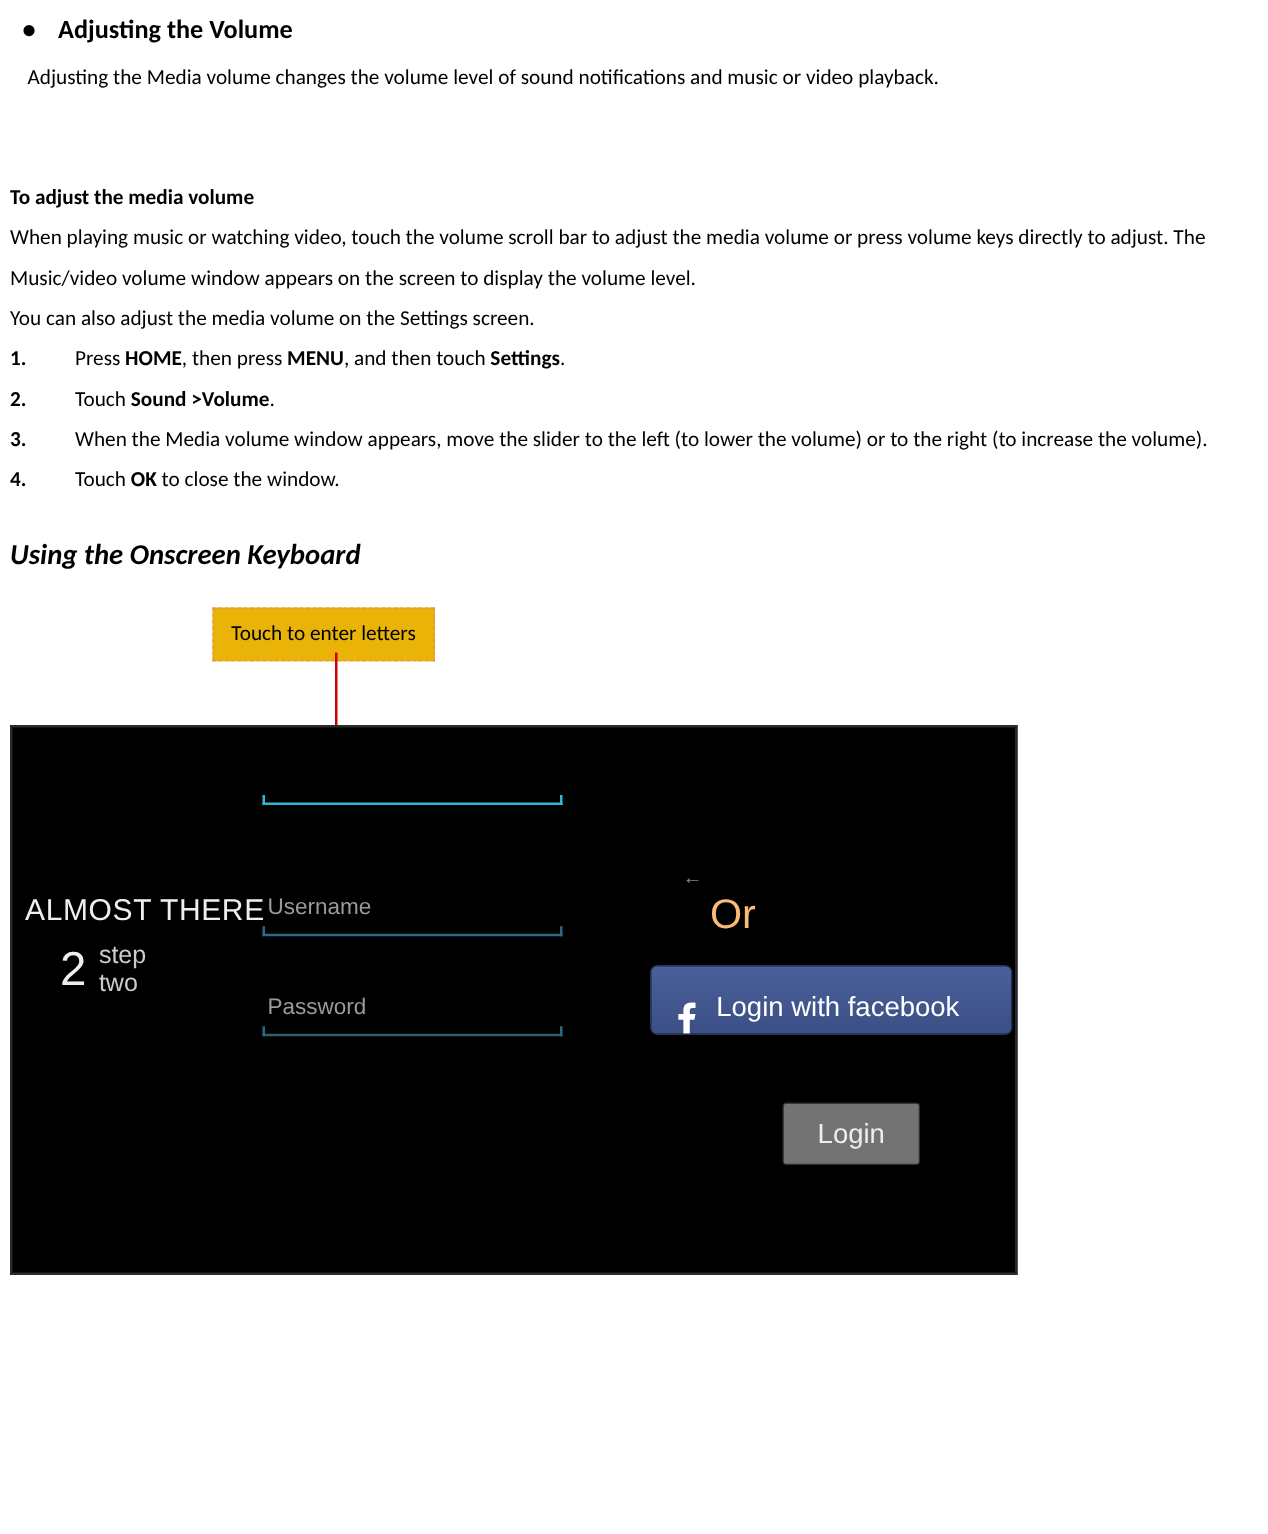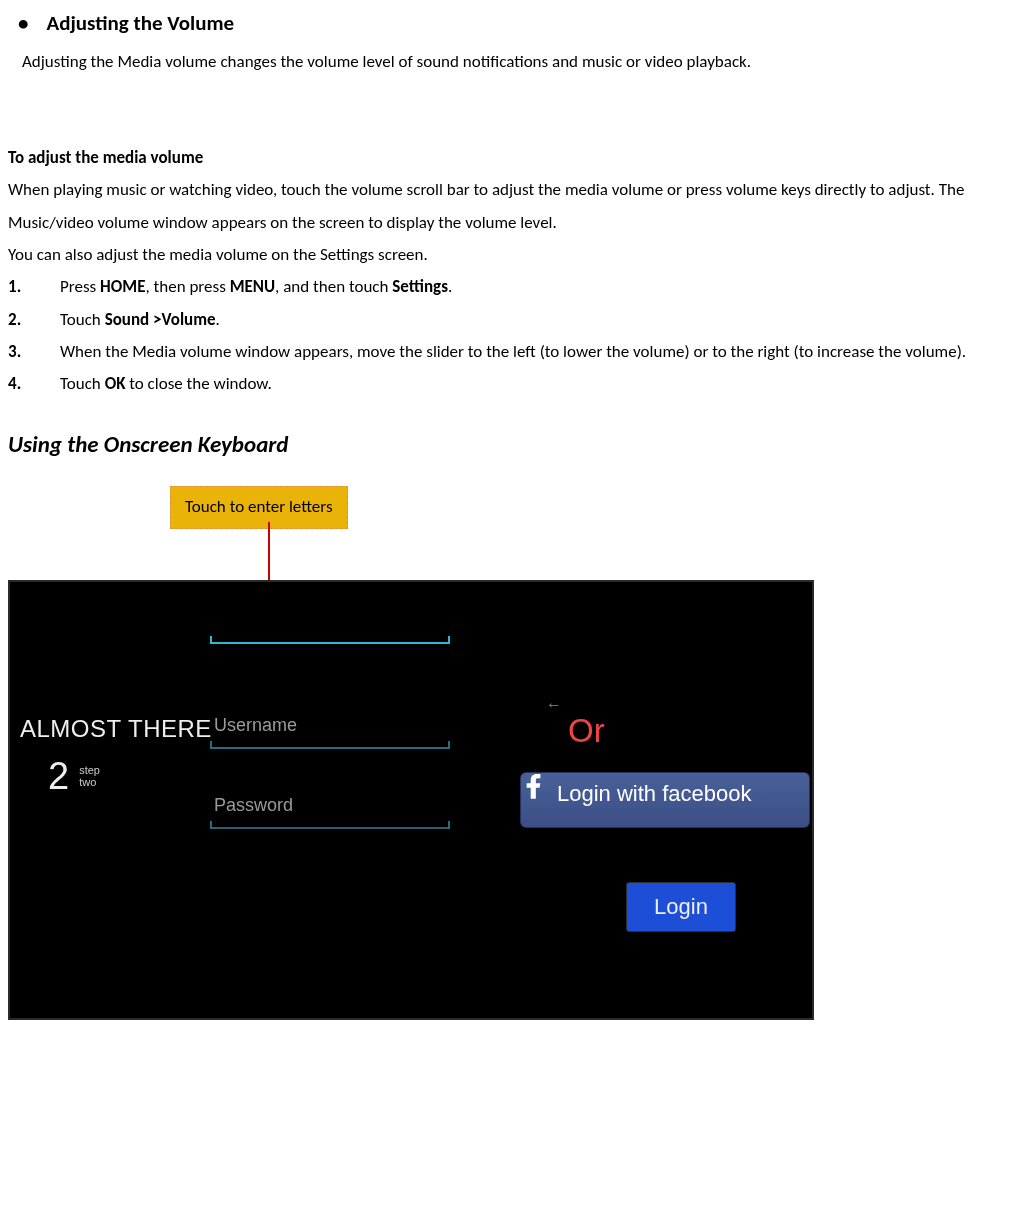--- a/index.html
+++ b/index.html
@@ -104,21 +104,21 @@
   }
   .step-row {
     position: absolute;
     left: 38px;
     top: 158px;
     display: flex;
     align-items: center;
     gap: 10px;
   }
   .step-num { font-size: 38px; color: #eee; font-weight: 300; }
-  .step-text { font-size: 11px; line-height: 1.15; color: #ccc; }
+  .step-text { font-size: 20px; line-height: 1.15; color: #ccc; }
 
   .title {
     position: absolute;
     left: 300px;
     top: 10px;
     font-size: 22px;
     color: #e8e8e8;
   }
   .field {
     position: absolute;
@@ -139,51 +139,51 @@
   }
   .field-tick-r {
     position: absolute; right: 0; bottom: -2px; width: 2px; height: 8px; background: #2a6a82;
   }
   .field-top .field-tick-l, .field-top .field-tick-r { background: #2fb7d6; }
   .or-lbl {
     position: absolute;
     left: 558px;
     top: 118px;
     font-size: 33px;
-    color: #ef4444;
+    color: #fdba74;
     text-align: right;
   }
   .fb-btn {
     position: absolute;
     left: 510px;
     top: 190px;
     width: 290px;
     height: 56px;
     background: linear-gradient(#4a609a, #3b4f85);
     border: 1px solid #233258;
     border-radius: 6px;
     display: flex;
-    align-items: flex-start;
+    align-items: flex-end;
     gap: 12px;
-    padding-left: 2px;
+    padding-left: 18px;
     font-size: 22px;
     color: #fff;
   }
   .fb-icon {
     width: 22px; height: 26px;
     position: relative;
     display: inline-block;
   }
   .fb-icon svg { display: block; }
   .login-btn {
     position: absolute;
     left: 616px;
     top: 300px;
     width: 110px; height: 50px;
-    background: #1d4ed8;
+    background: #737373;
     border: 1px solid #2d2e2f;
     border-radius: 3px;
     color: #eee;
     font-size: 22px;
     display: flex; align-items: center; justify-content: center;
   }
   .caret-left {
     position: absolute;
     left: 536px; top: 106px;
     font-size: 16px; color: #888;

